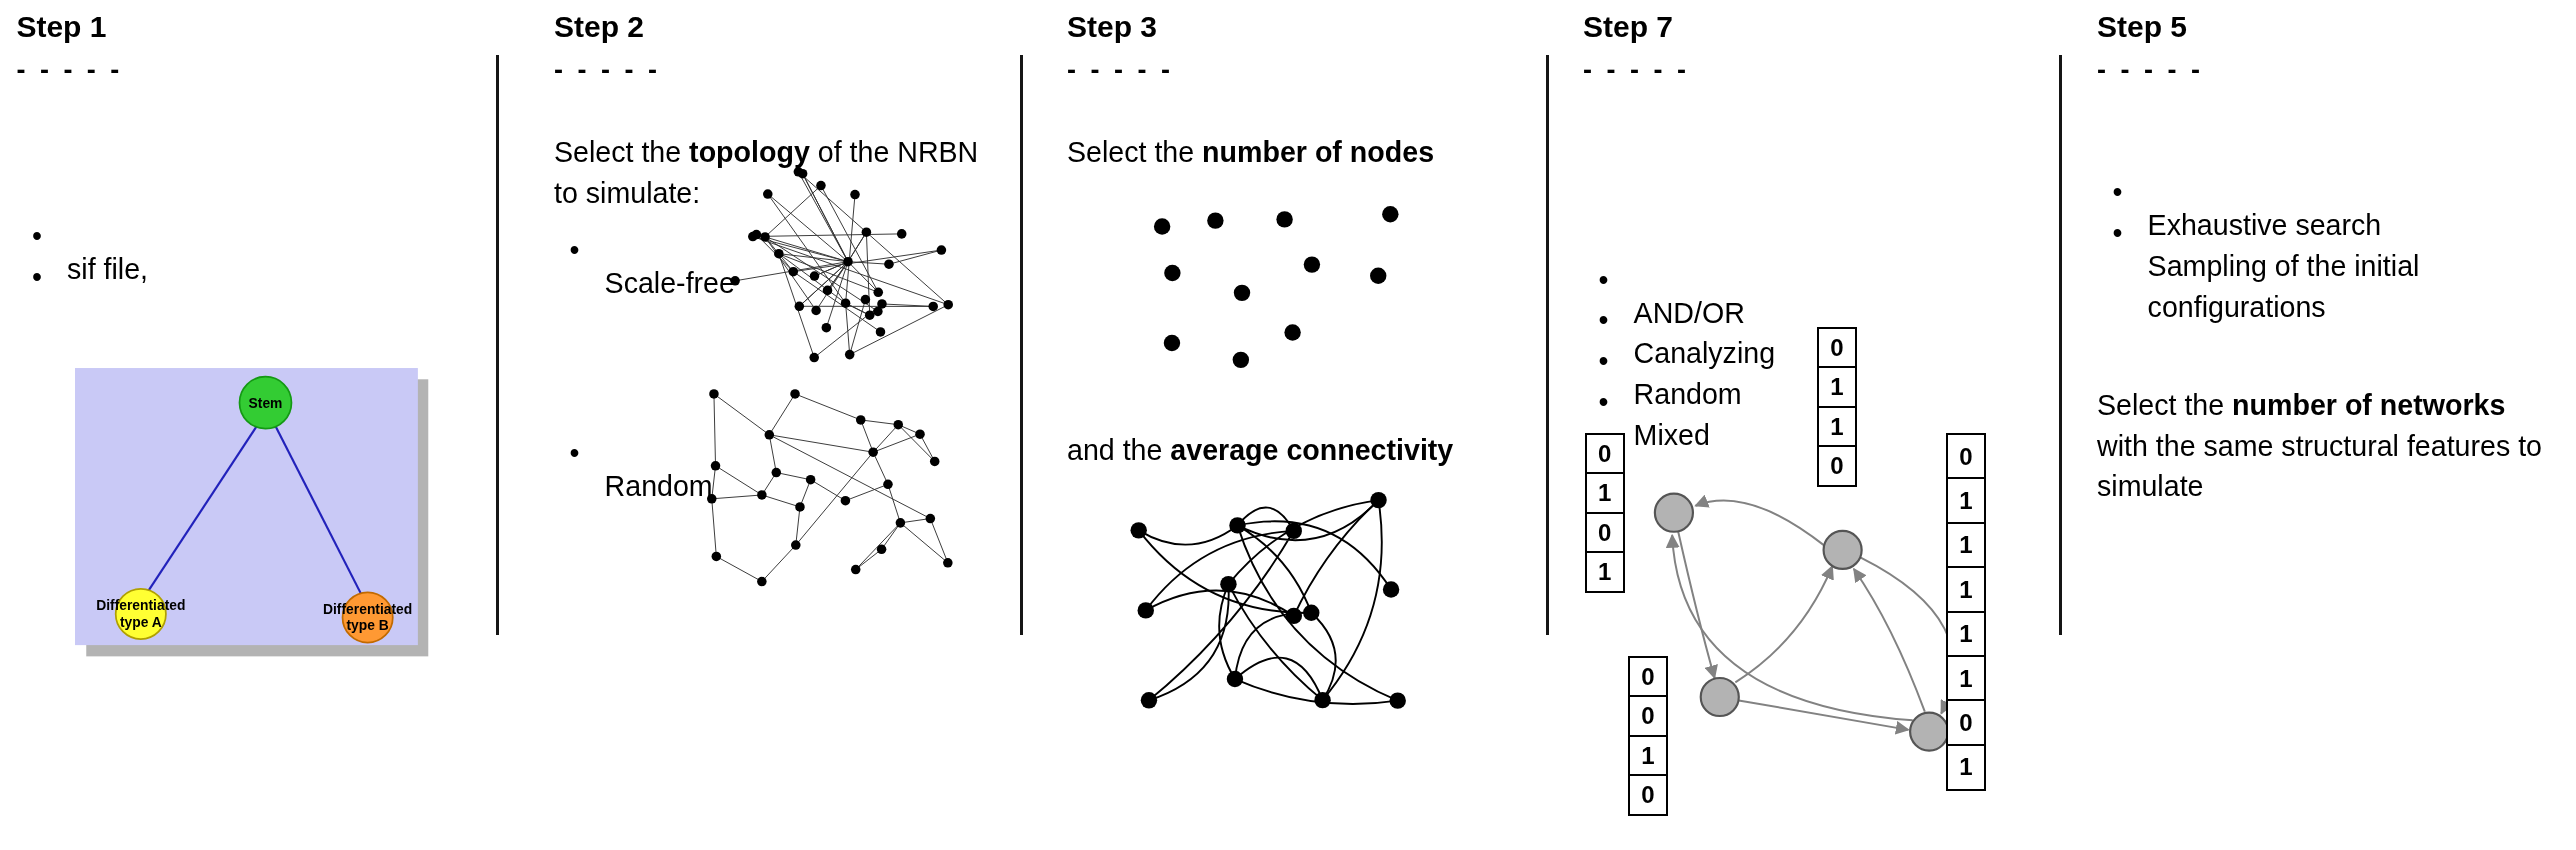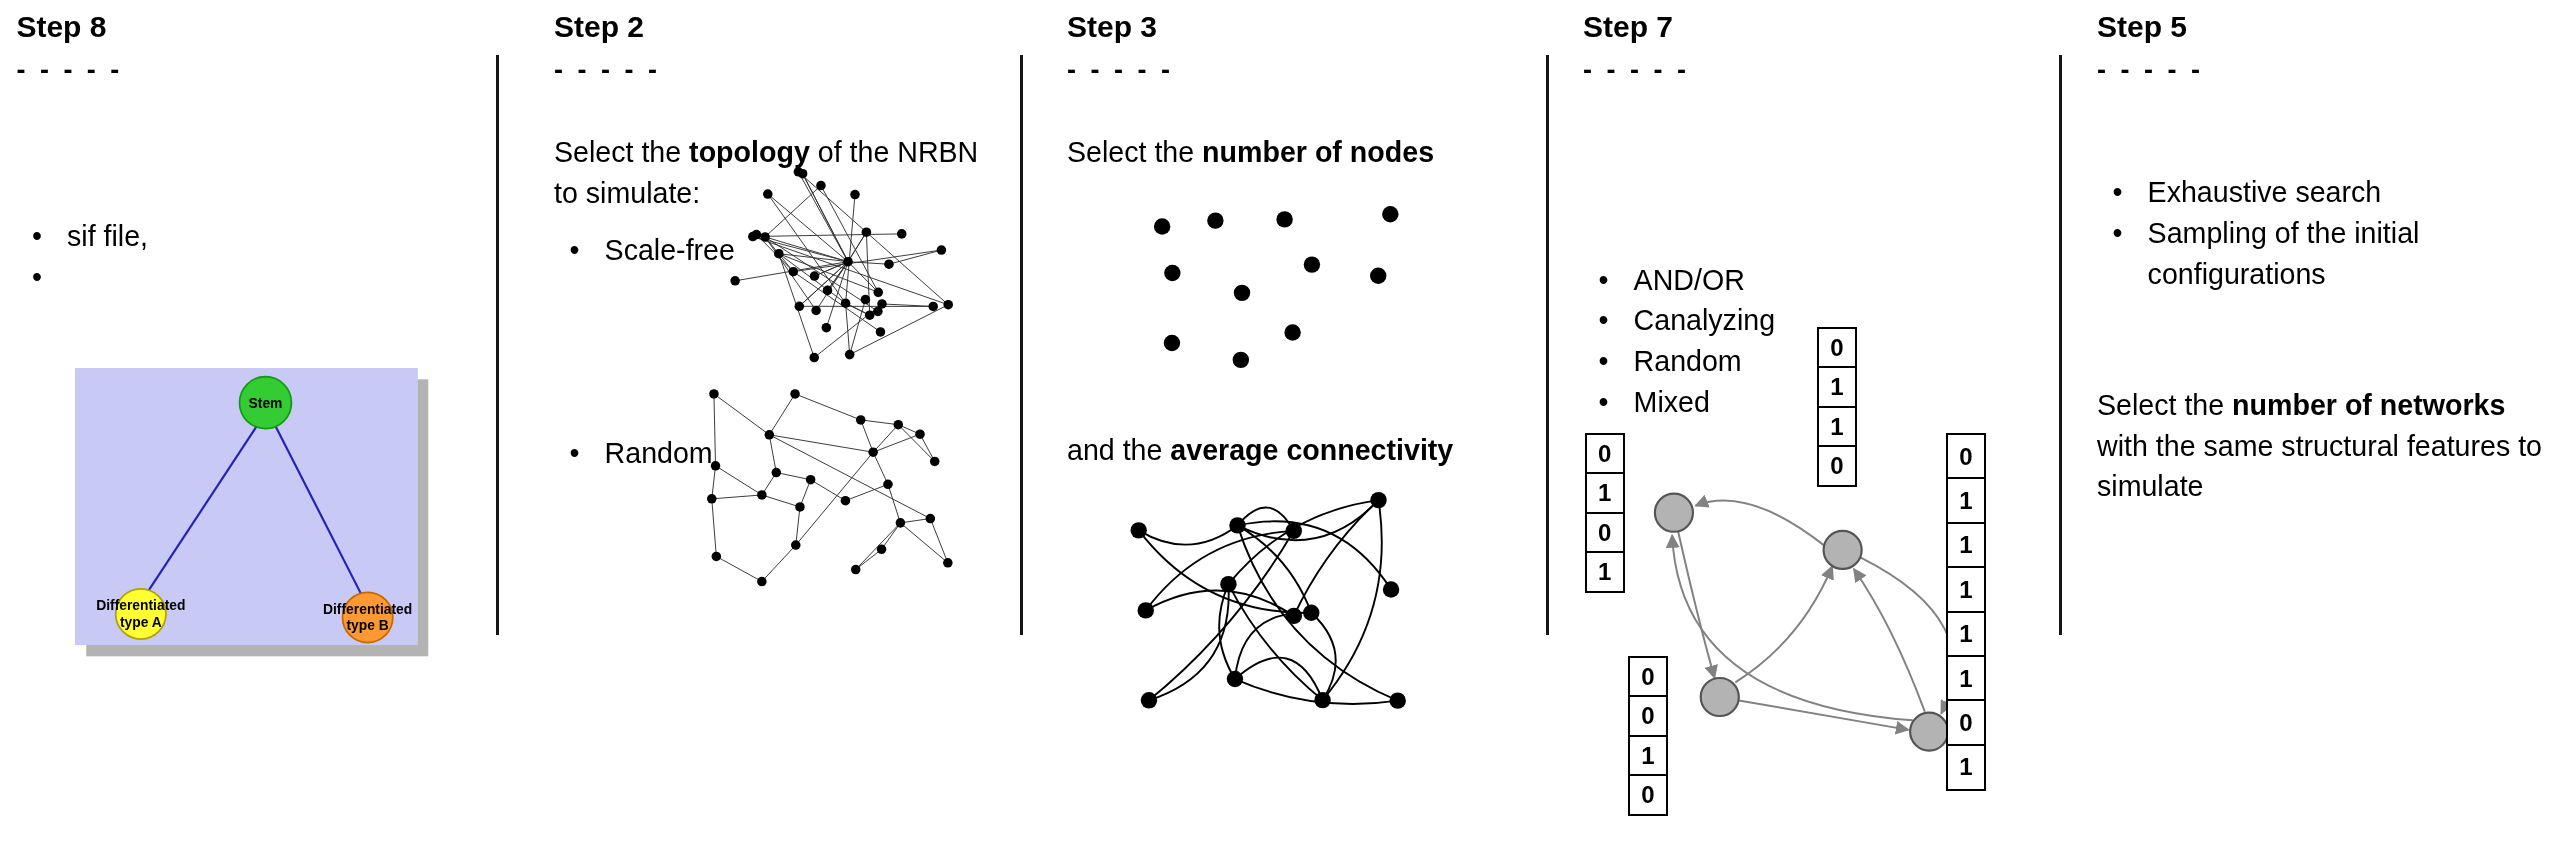--- a/index.html
+++ b/index.html
@@ -12,42 +12,42 @@
     overflow:hidden;
   }
   .col { position:absolute; top:0; height:851px; }
   .hdr { position:absolute; top:10.4px; left:0; font-size:30px; font-weight:700; }
   .dashes { position:absolute; top:55px; left:0; font-size:27px; font-weight:700; letter-spacing:3.5px; white-space:nowrap; }
   .body { position:absolute; left:0; font-size:28.6px; line-height:1.42; }
   .b { font-weight:700; }
   .i { }
   .brow { position:absolute; display:flex; align-items:flex-start; }
   .bmark { flex:0 0 35px; font-size:28.6px; line-height:1.42; }
-  .btext { font-size:28.6px; line-height:1.42; }
+  .btext { font-size:28.6px; line-height:1.42;margin-top:33px; }
   .vdiv { position:absolute; top:55px; height:580px; width:2.6px; background:#151515; }
   svg { position:absolute; }
   .tlabel { font-size:16px; font-weight:700; fill:#000; }
   .edge { fill:none; stroke:#828282; stroke-width:2.3; }
   .gnode { fill:#b3b3b3; stroke:#555; stroke-width:2.5; }
   .btable { position:absolute; display:flex; flex-direction:column; z-index:3; }
   .bcell {
     width:40px; border:2.6px solid #000; background:#fff;
     font-weight:700; font-size:24px;
     display:flex; align-items:center; justify-content:center;
   }
   .bcell + .bcell { margin-top:-2.6px; }
   .h48 .bcell, .bcell.h48 { height:42px; }
   .h54 .bcell, .bcell.h54 { height:47px; }
   .netlayer { z-index:1; }
 </style>
 </head>
 <body>
 
 <section class="col" style="left:16.4px;width:478px">
-  <h2 class="hdr">Step 8</h2>
+  <h2 class="hdr">Step 1</h2>
   <div class="dashes">- - - - -</div>
   <div class="brow" style="top:216px;left:15.6px">
     <span class="bmark">•</span>
     <span class="btext"><span class="i">sif</span><span> file,</span></span>
   </div>
   <div class="brow" style="top:257px;left:15.6px">
     <span class="bmark">•</span>
   </div>
 
   <svg width="355" height="291" style="left:59px;top:368px" viewBox="0 0 410 336">

